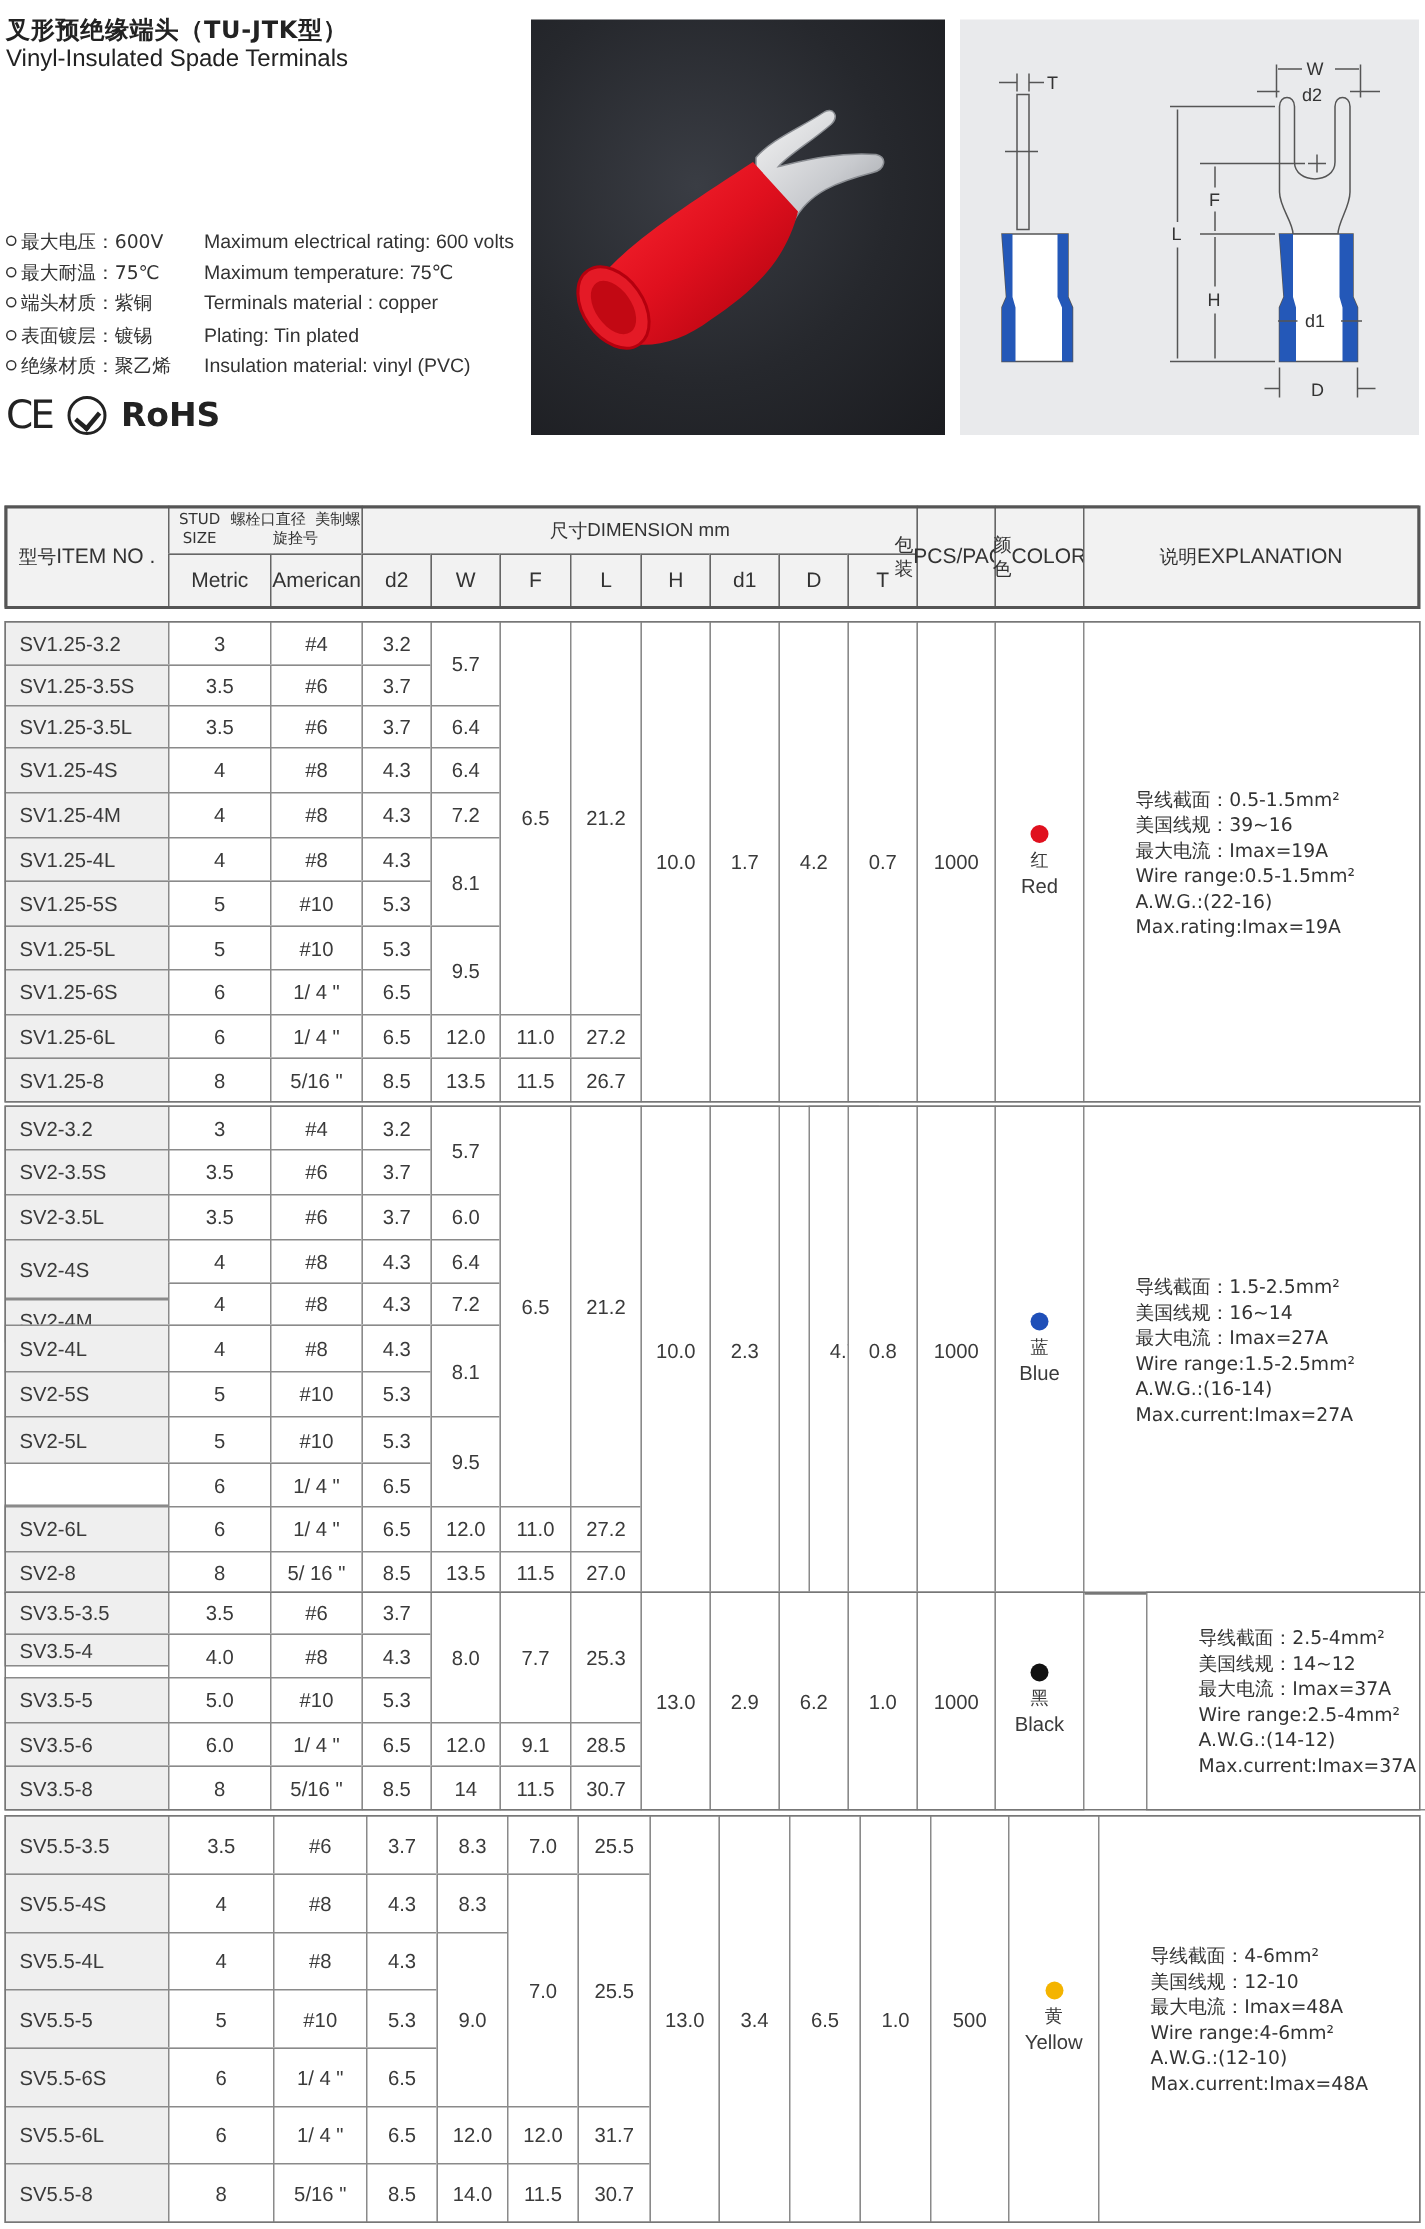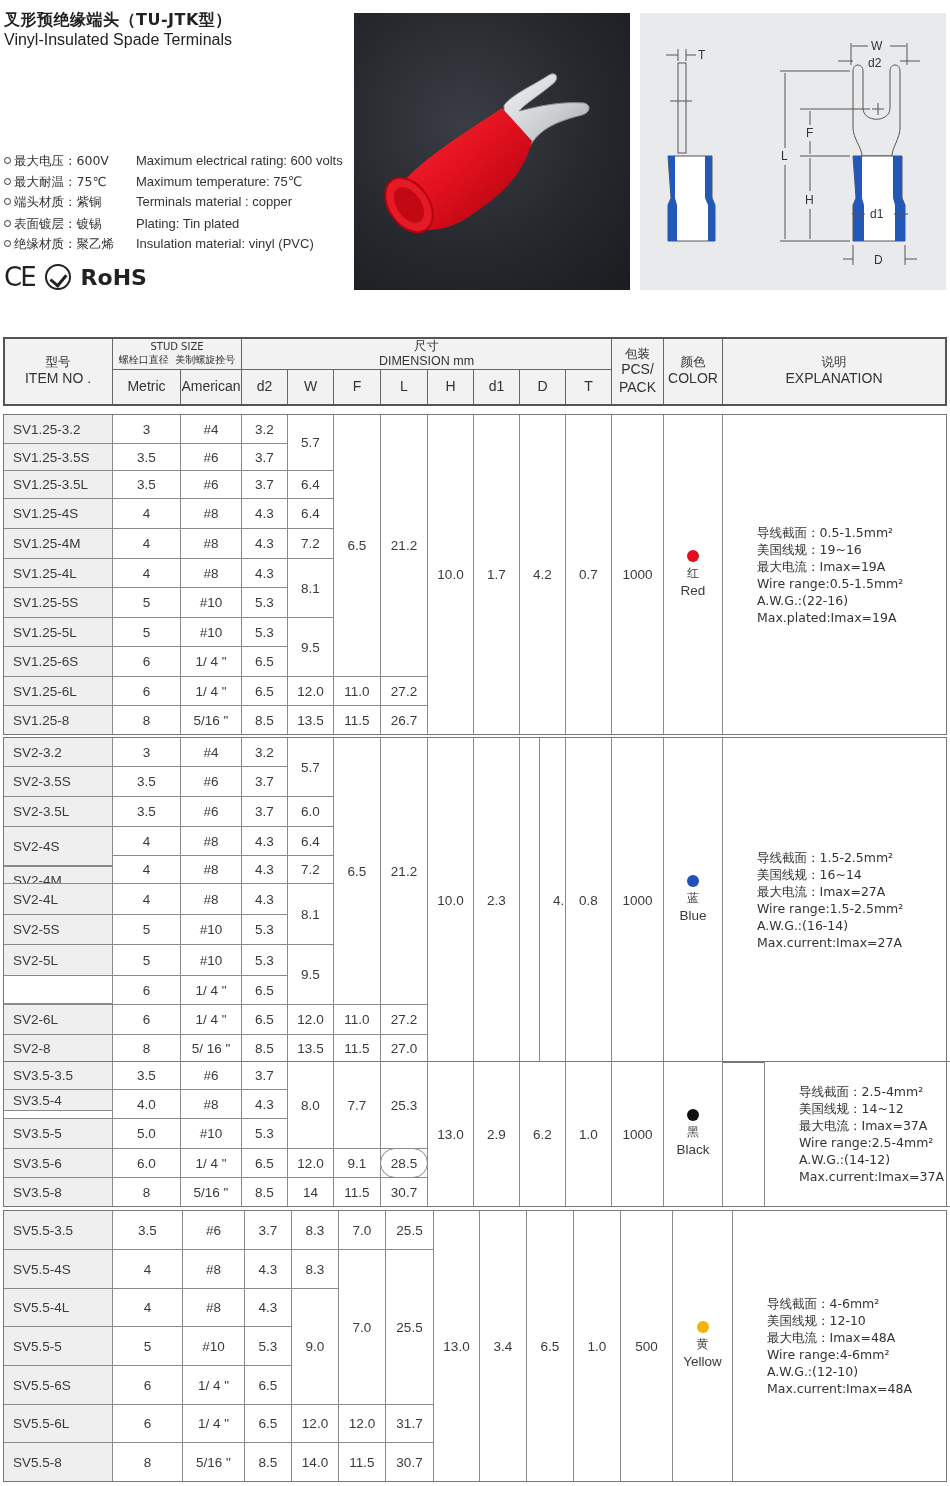--- a/index.html
+++ b/index.html
@@ -16,21 +16,21 @@
   .certs { left: 4px; top: 262px; display: flex; align-items: center; gap: 10px; }
   .ce { font-family: "DejaVu Sans", sans-serif; font-size: 26px; font-weight: normal; color: #222; letter-spacing: -2px; }
   .sgs { width: 26px; height: 26px; border: 2px solid #222; border-radius: 50%; position: relative; }
   .sgs::after { content: ""; position: absolute; left: 6px; top: 5px; width: 8px; height: 12px; border-right: 3px solid #222; border-bottom: 3px solid #222; transform: rotate(40deg); }
   .rohs { font-family: "DejaVu Sans", sans-serif; font-weight: bold; font-size: 22px; color: #222; }
   .photo { left: 354px; top: 13px; width: 276px; height: 277px; background: radial-gradient(ellipse at 40% 40%, #3a3d44 0%, #26282d 55%, #1b1c20 100%); overflow: hidden; }
   .diagram { left: 640px; top: 13px; width: 306px; height: 277px; background: #e9eaec; }
   .cell { position: absolute; border: 1px solid #8a8a8a; display: flex; align-items: center; justify-content: center;
           font-size: 13.5px; color: #3a3a3a; text-align: center; background: #fff; }
   .cell.item { justify-content: flex-start; padding-left: 9px; background: #efefef; }
-  .hdr { position: absolute; border: 1px solid #666; display: flex; flex-direction: column; align-items: center; justify-content: center;
+  .hdr { position: absolute; border: 1px solid #666; display: flex; flex-direction: row; align-items: center; justify-content: center;
          font-size: 14px; color: #333; text-align: center; background: #f2f2f2; line-height: 1.25; }
   .hdr .small { font-size: 10px; font-family: "DejaVu Sans", sans-serif; }
   .hdr .cnh { font-family: "DejaVu Sans", sans-serif; font-size: 12.5px; }
   .color-cell { flex-direction: column; line-height: 1.3; }
   .dot { width: 12px; height: 12px; border-radius: 50%; margin-bottom: 4px; }
   .expl { justify-content: flex-start; padding-left: 34px; }
   .expl-lines { text-align: left; font-size: 12.5px; line-height: 17px; font-family: "DejaVu Sans", sans-serif; color: #333; }
   .cnc { font-family: "DejaVu Sans", sans-serif; font-size: 12px; }
   .frame { position: absolute; border: 2px solid #555; pointer-events: none; }
 </style>
@@ -234,25 +234,25 @@
     <div class="cell " style="left: 565px; top: 414px; width: 47px; height: 321px;">0.7</div>
     <div class="cell " style="left: 611px; top: 414px; width: 53px; height: 321px;">1000</div>
     <div class="cell color-cell" style="left: 663px; top: 414px; width: 60px; height: 321px;">
       <div class="dot" style="background: rgb(224, 16, 30);"></div>
       <span class="cnc">红</span>
       <span>Red</span>
     </div>
     <div class="cell expl" style="left: 722px; top: 414px; width: 225px; height: 321px;">
       <div class="expl-lines">
         <div>导线截面：0.5-1.5mm²</div>
-        <div>美国线规：19~16</div>
+        <div>美国线规：39~16</div>
         <div>最大电流：Imax=19A</div>
         <div>Wire range:0.5-1.5mm²</div>
         <div>A.W.G.:(22-16)</div>
-        <div>Max.plated:Imax=19A</div>
+        <div>Max.rating:Imax=19A</div>
       </div>
     </div>
     <div class="frame" style="left: 3px; top: 414px; width: 944px; height: 321px; border: 1px solid rgb(119, 119, 119);"></div>
     <div class="cell item" style="left: 3px; top: 737px; width: 110px; height: 30px;">SV2-3.2</div>
     <div class="cell " style="left: 112px; top: 737px; width: 69px; height: 30px;">3</div>
     <div class="cell " style="left: 180px; top: 737px; width: 62px; height: 30px;">#4</div>
     <div class="cell " style="left: 241px; top: 737px; width: 47px; height: 30px;">3.2</div>
     <div class="cell item" style="left: 3px; top: 766px; width: 110px; height: 31px;">SV2-3.5S</div>
     <div class="cell " style="left: 112px; top: 766px; width: 69px; height: 31px;">3.5</div>
     <div class="cell " style="left: 180px; top: 766px; width: 62px; height: 31px;">#6</div>
@@ -348,21 +348,21 @@
     <div class="cell " style="left: 112px; top: 1177px; width: 69px; height: 30px;">8</div>
     <div class="cell " style="left: 180px; top: 1177px; width: 62px; height: 30px;">5/16 "</div>
     <div class="cell " style="left: 241px; top: 1177px; width: 47px; height: 30px;">8.5</div>
     <div class="cell " style="left: 287px; top: 1061px; width: 47px; height: 88px;">8.0</div>
     <div class="cell " style="left: 287px; top: 1148px; width: 47px; height: 30px;">12.0</div>
     <div class="cell " style="left: 287px; top: 1177px; width: 47px; height: 30px;">14</div>
     <div class="cell " style="left: 333px; top: 1061px; width: 48px; height: 88px;">7.7</div>
     <div class="cell " style="left: 333px; top: 1148px; width: 48px; height: 30px;">9.1</div>
     <div class="cell " style="left: 333px; top: 1177px; width: 48px; height: 30px;">11.5</div>
     <div class="cell " style="left: 380px; top: 1061px; width: 48px; height: 88px;">25.3</div>
-    <div class="cell " style="left: 380px; top: 1148px; width: 48px; height: 30px; border-radius: 15px;">28.5</div>
+    <div class="cell " style="left: 380px; top: 1148px; width: 48px; height: 30px;">28.5</div>
     <div class="cell " style="left: 380px; top: 1177px; width: 48px; height: 30px;">30.7</div>
     <div class="cell " style="left: 427px; top: 1061px; width: 47px; height: 146px;">13.0</div>
     <div class="cell " style="left: 473px; top: 1061px; width: 47px; height: 146px;">2.9</div>
     <div class="cell " style="left: 519px; top: 1061px; width: 47px; height: 146px;">6.2</div>
     <div class="cell " style="left: 565px; top: 1061px; width: 47px; height: 146px;">1.0</div>
     <div class="cell " style="left: 611px; top: 1061px; width: 53px; height: 146px;">1000</div>
     <div class="cell color-cell" style="left: 663px; top: 1061px; width: 60px; height: 146px;">
       <div class="dot" style="background: rgb(17, 17, 17);"></div>
       <span class="cnc">黑</span>
       <span>Black</span>

